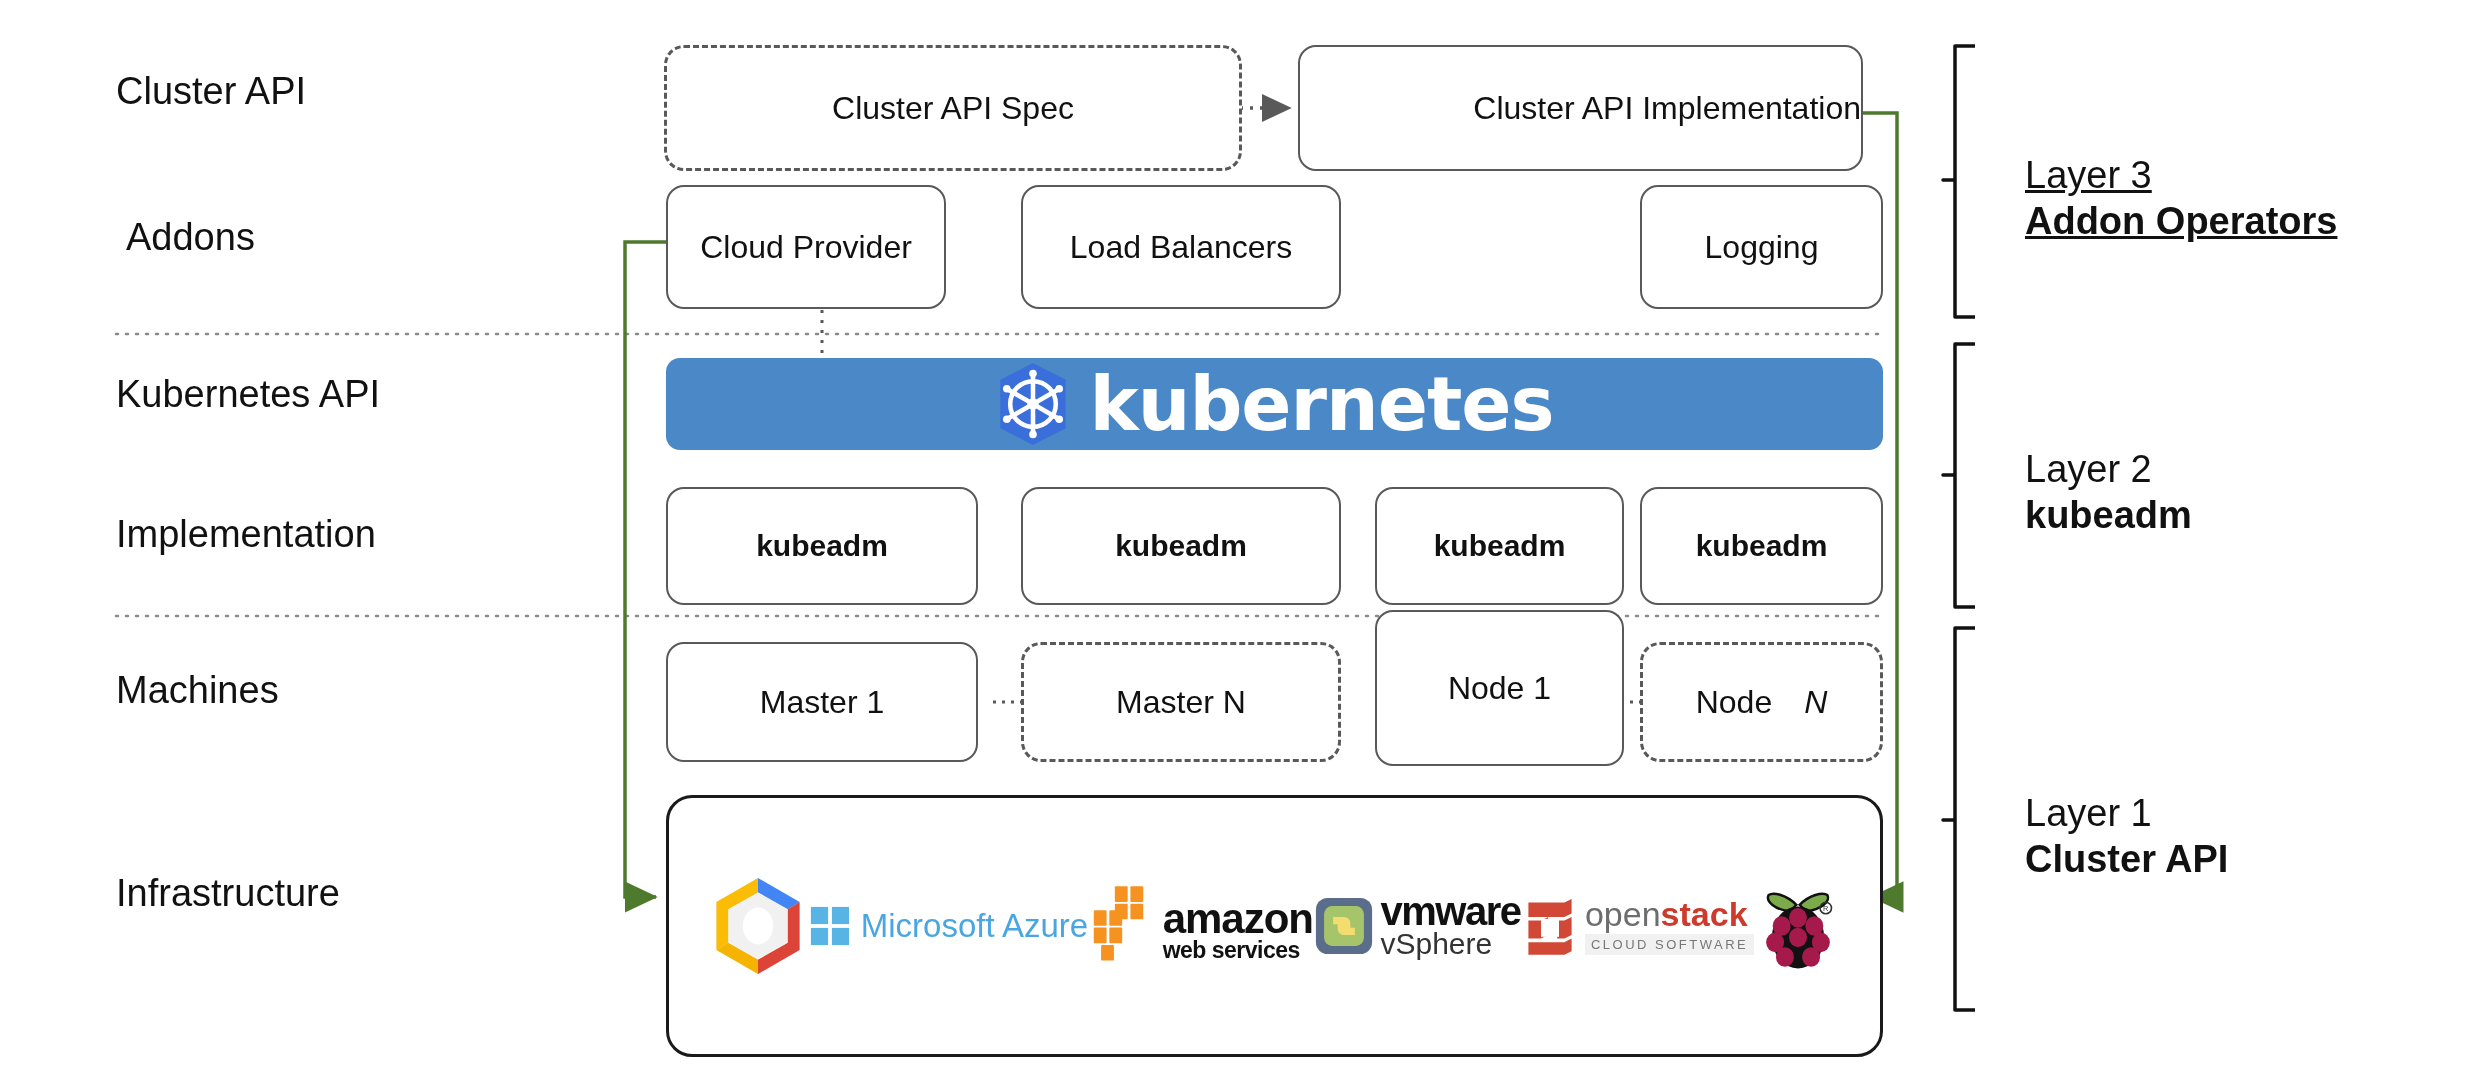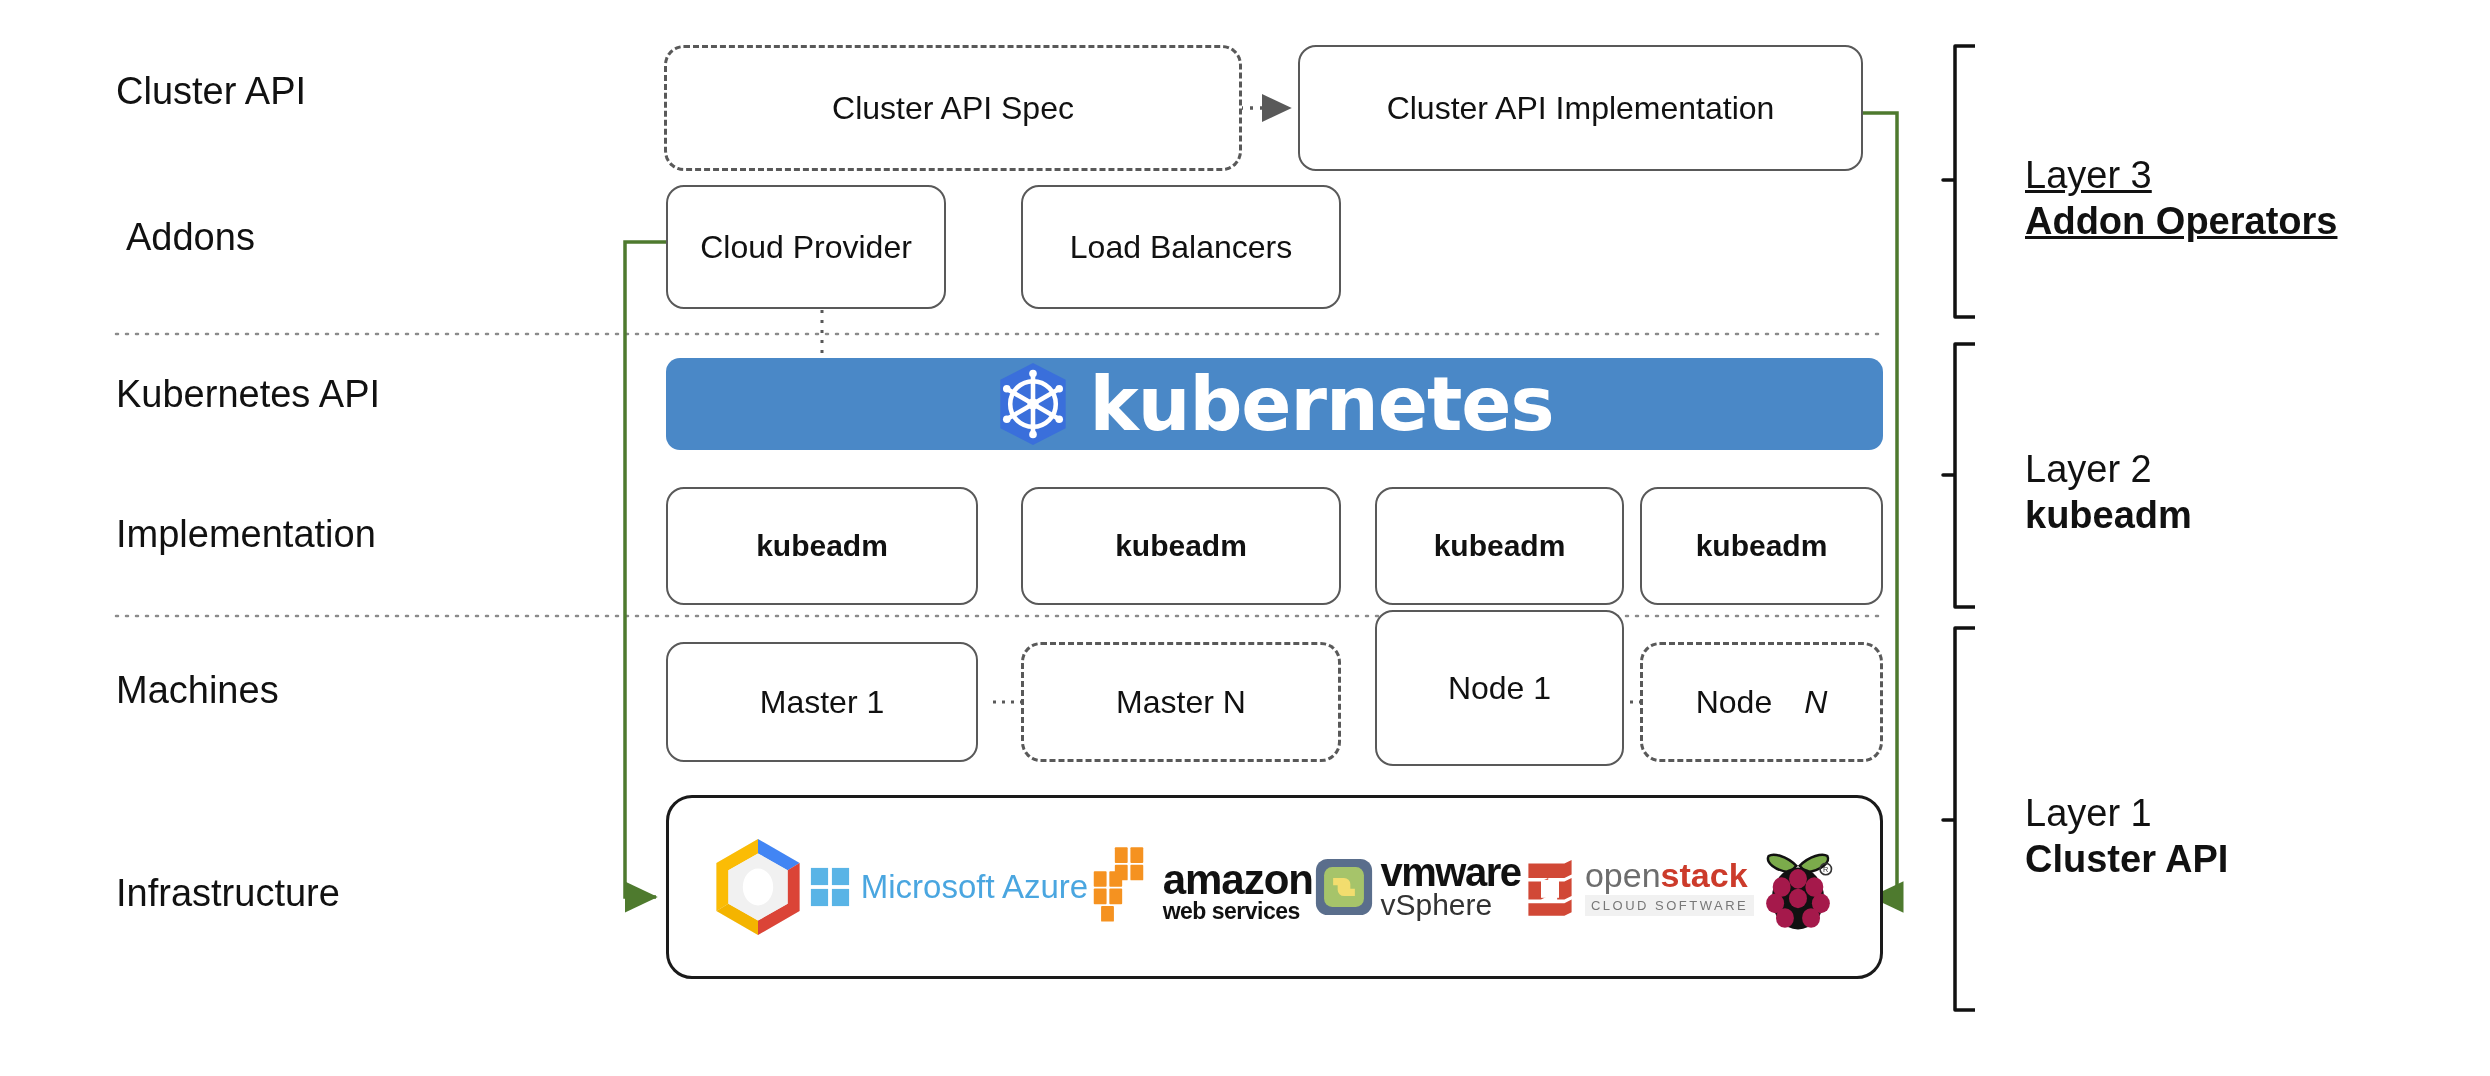--- a/index.html
+++ b/index.html
@@ -89,29 +89,32 @@
   <div class="rowlabel" style="left:116px;top:72px;">Cluster API</div>
   <div class="rowlabel" style="left:126px;top:218px;">Addons</div>
   <div class="rowlabel" style="left:116px;top:375px;">Kubernetes API</div>
   <div class="rowlabel" style="left:116px;top:515px;">Implementation</div>
   <div class="rowlabel" style="left:116px;top:671px;">Machines</div>
   <div class="rowlabel" style="left:116px;top:874px;">Infrastructure</div>
 
   <div class="box dashed" style="left:664px;top:45px;width:578px;height:126px;">
     <span>Cluster API Spec</span>
   </div>
-  <div class="box" style="left:1298px;top:45px;width:565px;height:126px;">
+  <div class="box" style="left:1298px;top:45px;width:565px;height:126px;justify-content:flex-end;">
     <span>Cluster API Implementation</span>
   </div>
 
   <div class="box" style="left:666px;top:185px;width:280px;height:124px;">
     <span>Cloud Provider</span>
   </div>
   <div class="box" style="left:1021px;top:185px;width:320px;height:124px;">
     <span>Load Balancers</span>
+  </div>
+  <div class="box" style="left:1640px;top:185px;width:243px;height:124px;">
+    <span>Logging</span>
   </div>
 
   <div class="k8s-banner" id="k8sBanner" style="left:666px;top:358px;width:1217px;height:92px;background:#4a88c7;">
     <span style="display:block;width:76px;height:86px;">
       <svg viewBox="0 0 100 112" width="76" height="86">
         <polygon points="50,2 93,24 93,88 50,110 7,88 7,24" fill="#3a6fdb"></polygon>
         <g fill="none" stroke="#ffffff" stroke-width="6">
           <circle cx="50" cy="56" r="30"></circle>
           <circle cx="50" cy="56" r="7.5" fill="#ffffff" stroke="none"></circle>
           <line x1="50" y1="18" x2="50" y2="94"></line>
@@ -151,21 +154,21 @@
     <span>Master N</span>
   </div>
   <div class="box" style="left:1375px;top:610px;width:249px;height:156px;">
     <span>Node 1</span>
   </div>
   <div class="box dashed" style="left:1640px;top:642px;width:243px;height:120px;gap:32px;">
     <span>Node </span>
       <span class="ital">N</span>
   </div>
 
-  <div class="infra" style="left:666px;top:795px;width:1217px;height:184px;padding:0 40px;">
+  <div class="infra" style="left:666px;top:795px;width:1217px;height:262px;padding:0 40px;">
 
     <span class="logo-cell">
       <svg viewBox="0 0 120 128" width="96" height="104">
         <path d="M60 4 L112 34 L112 94 L60 124 L8 94 L8 34 Z" fill="#f0f0f0"></path>
         <path d="M60 4 L112 34 L97 43 L60 22 Z" fill="#4285f4"></path>
         <path d="M8 34 L60 4 L60 22 L23 43 L23 85 L8 94 Z" fill="#fbbc05"></path>
         <path d="M112 34 L112 94 L60 124 L60 106 L97 85 L97 43 Z" fill="#db4437"></path>
         <path d="M8 94 L60 124 L60 106 L23 85 Z" fill="#f4b400"></path>
         <path d="M23 43 L60 22 L97 43 L97 85 L60 106 L23 85 Z" fill="#f1f1f1"></path>
         <ellipse cx="60" cy="64" rx="19" ry="23" fill="#ffffff"></ellipse>

